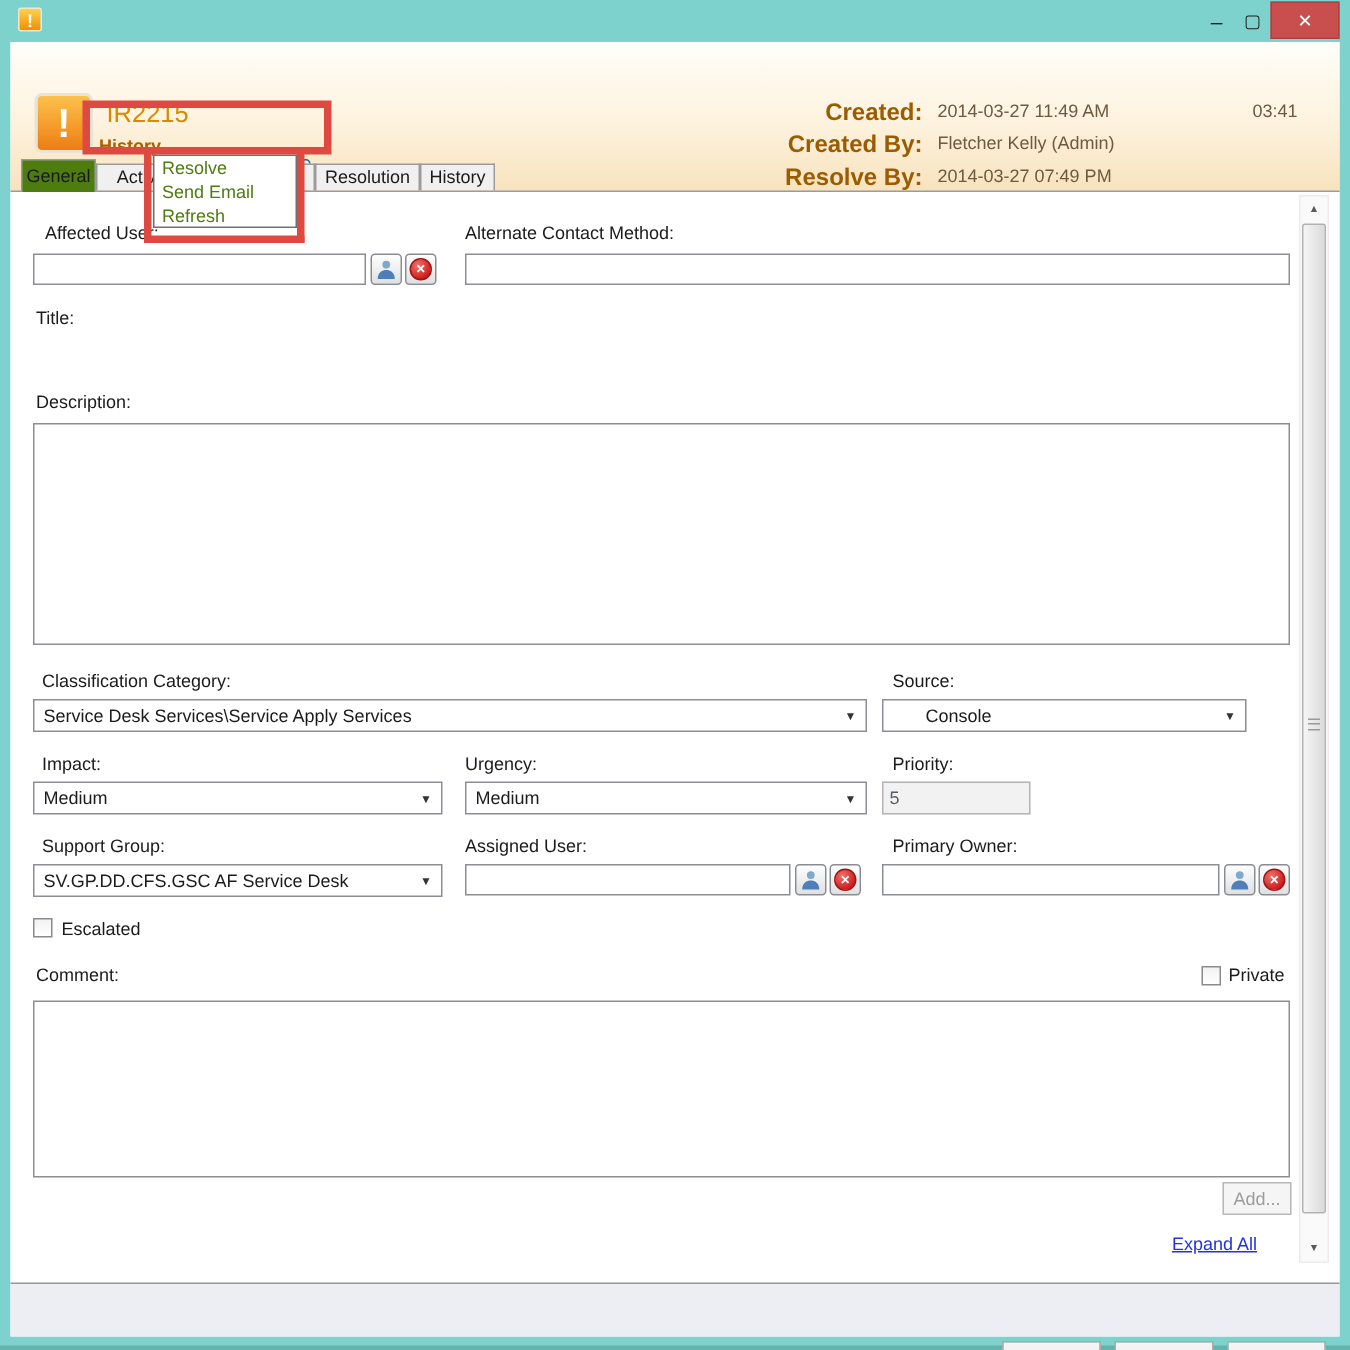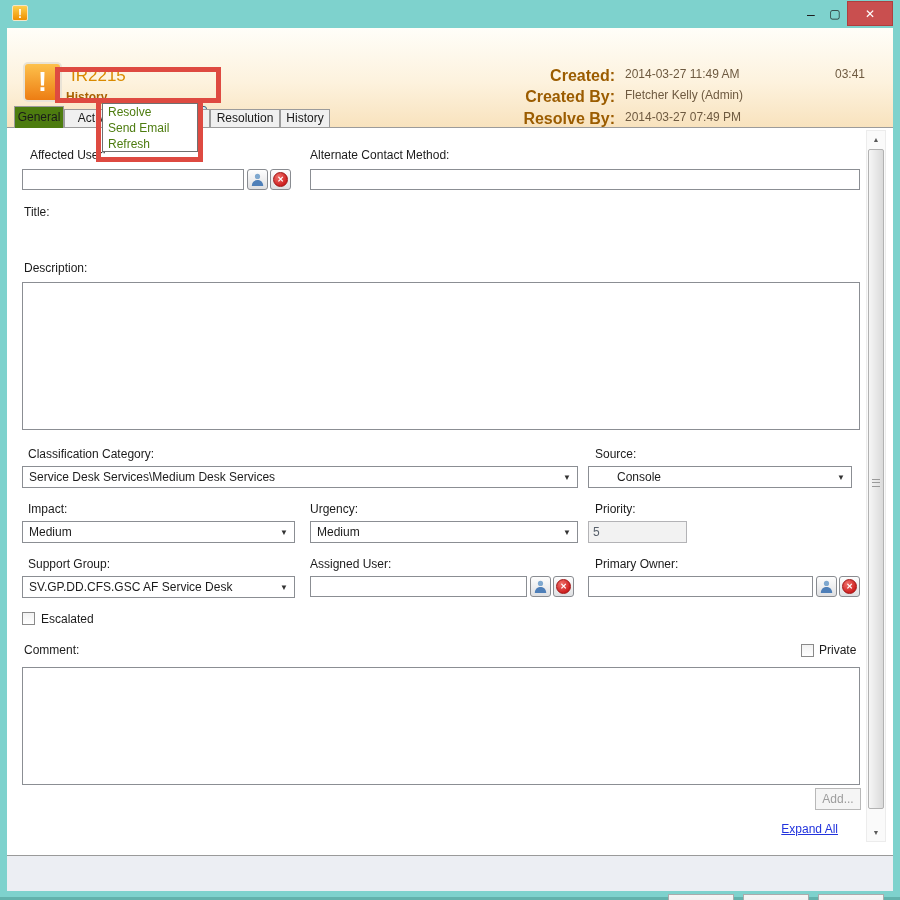--- a/index.html
+++ b/index.html
@@ -163,25 +163,25 @@
   <div class="lbl" style="left:310px;top:148px;">Alternate Contact Method:</div>
   <input class="tbox" style="left: 310px; top: 169px; width: 550px; height: 21px;" value="">
 
   <div class="lbl" style="left:24px;top:205px;">Title:</div>
 
   <div class="lbl" style="left:24px;top:261px;">Description:</div>
   <textarea class="tbox" style="left: 22px; top: 282px; width: 838px; height: 148px;"></textarea>
 
   <div class="lbl" style="left:28px;top:447px;">Classification Category:</div>
   <div class="combo" style="left:22px;top:466px;width:556px;height:22px;">
-    <span>Service Desk Services\Medium Desk Services</span>
+    <span>Service Desk Services\Service Apply Services</span>
     <span class="arr">▼</span>
   </div>
   <div class="lbl" style="left:595px;top:447px;">Source:</div>
-  <div class="combo" style="left:588px;top:466px;width:264px;height:22px;padding-left:28px;">
+  <div class="combo" style="left:588px;top:466px;width:243px;height:22px;padding-left:28px;">
     <span>Console</span>
     <span class="arr">▼</span>
   </div>
 
   <div class="lbl" style="left:28px;top:502px;">Impact:</div>
   <div class="combo" style="left:22px;top:521px;width:273px;height:22px;">
     <span>Medium</span>
     <span class="arr">▼</span>
   </div>
   <div class="lbl" style="left:310px;top:502px;">Urgency:</div>

